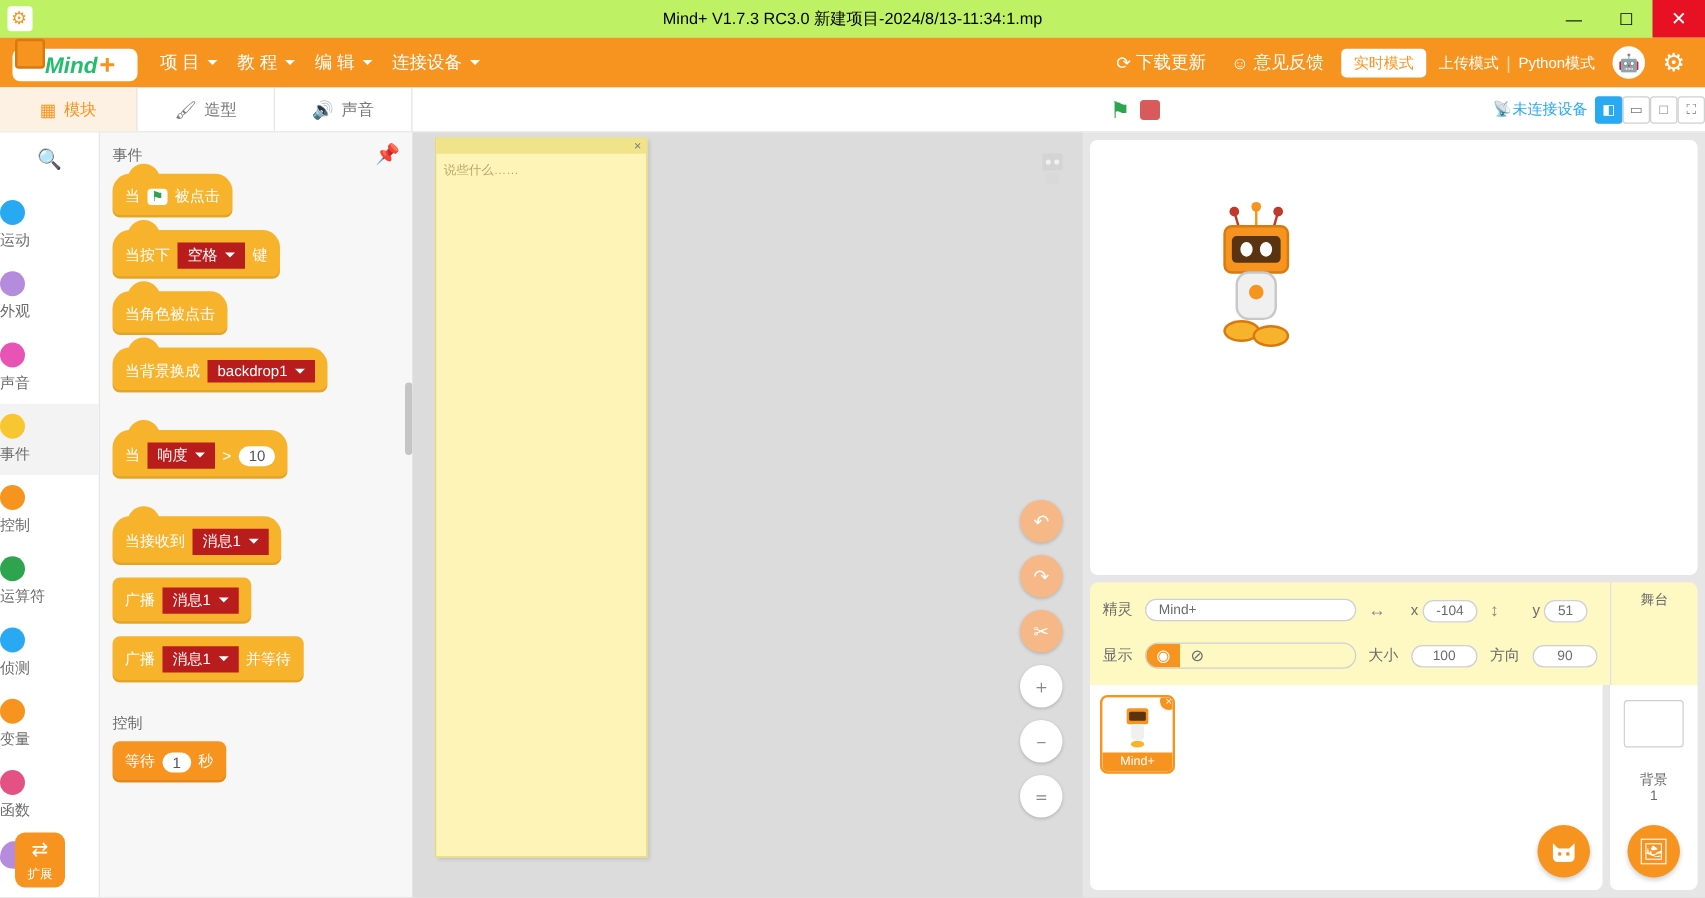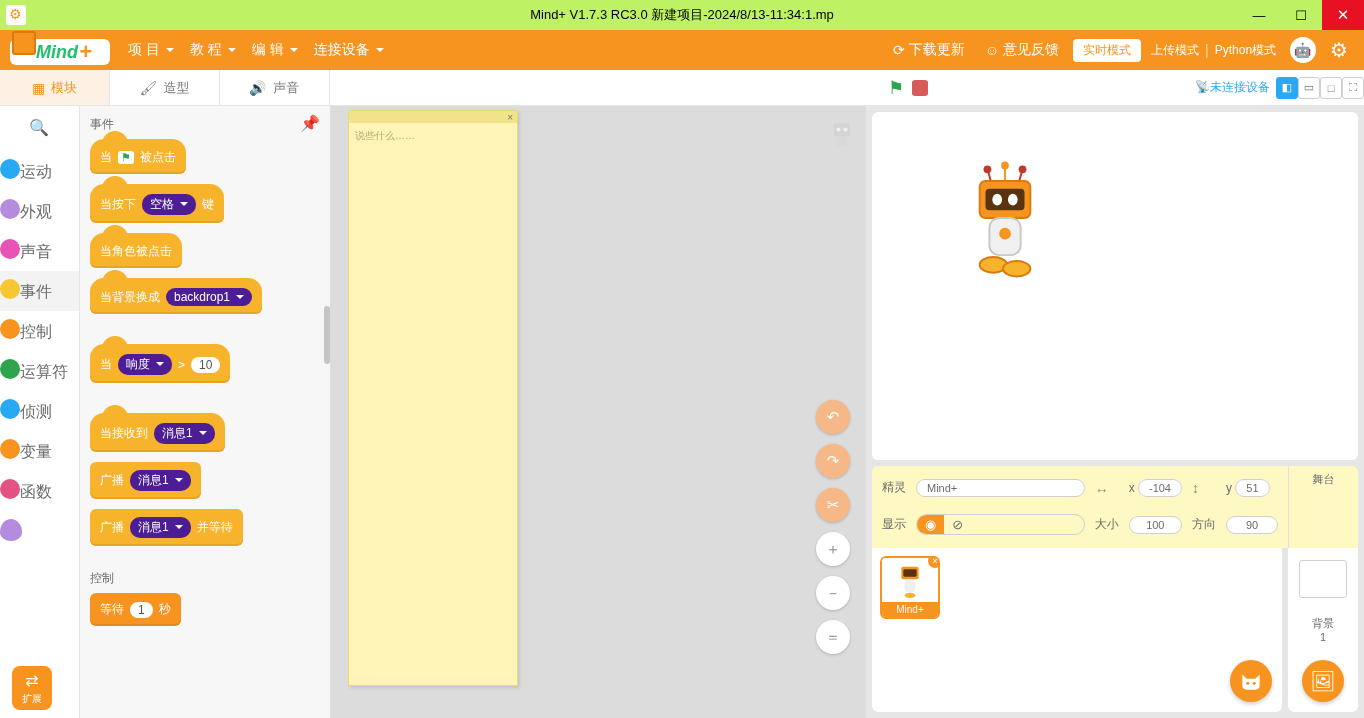--- a/index.html
+++ b/index.html
@@ -33,32 +33,32 @@
 .tabbar .stop{width:16px;height:16px;background:#d85a5a;border-radius:3px;display:inline-block;margin-left:8px;cursor:pointer}
 .tabbar .conn-status{color:#2aa9f3;font-size:12px;margin-left:auto;margin-right:6px;cursor:pointer}
 .tabbar .view-btn{width:22px;height:22px;border:1px solid #d0d0d0;border-radius:3px;display:flex;align-items:center;justify-content:center;font-size:11px;color:#7a7a7a;cursor:pointer}
 .tabbar .view-btn.active{background:#2aa9f3;color:#fff;border-color:#2aa9f3}
 .main{display:flex;height:612px}
 
 .left-panel{width:866px;display:flex;flex-direction:column;background:#e6e6e6}
 .work-area{flex:1;display:flex;position:relative}
 .cat-rail{width:80px;background:#fff;display:flex;flex-direction:column;align-items:center;padding-top:6px;border-right:1px solid #e5e5e5}
 .cat-search{color:#f7941f;font-size:16px;margin-bottom:14px;cursor:pointer;margin-top:6px}
-.cat-item{display:flex;flex-direction:row;align-items:flex-end;width:100%;padding:8px 0;font-size:16px;color:#6b6b6b;cursor:pointer}
+.cat-item{display:flex;flex-direction:column;align-items:flex-start;width:100%;padding:8px 0;font-size:12px;color:#6b6b6b;cursor:pointer}
 .cat-item.sel{background:#f3f3f3}
 .cat-dot{width:20px;height:20px;border-radius:50%;margin-bottom:4px}
 .cat-item.net .cat-dot{width:22px;height:22px;border-radius:50% 50% 50% 50%/60% 60% 40% 40%;background:#b58bde;position:relative;overflow:hidden}
 .palette{width:250px;background:#f7f7f7;position:relative;padding:8px 10px;overflow:hidden}
 .palette .phdr{font-size:12px;color:#6b6b6b;margin:2px 0 6px}
 .pin{position:absolute;right:10px;top:8px;color:#f7941f;font-size:16px;cursor:pointer}
 .block{background:#f7b32c;color:#fff;font-size:12px;border-radius:6px;padding:8px 10px;margin-bottom:10px;display:inline-flex;align-items:center;gap:6px;position:relative;cursor:grab;box-shadow:inset 0 -2px 0 rgba(0,0,0,.08)}
 .block.hat{border-radius:14px 14px 6px 6px;padding-top:10px}
 .block.hat::before{content:"";position:absolute;top:-8px;left:12px;width:26px;height:16px;background:#f7b32c;border-radius:14px 14px 0 0}
 .block .bflag{color:#2ea44f;background:#fff;border-radius:3px;padding:0 3px;font-size:11px}
-.block .drop{background:#4c1d95;border-radius:10px;padding:2px 8px;display:inline-flex;align-items:center}
+.block .drop{background:#b91c1c;border-radius:0;padding:2px 8px;display:inline-flex;align-items:center}
 .block .drop::after{content:"";margin-left:6px;border:4px solid transparent;border-top-color:#fff;margin-top:3px}
 .block .pill{background:#fff;color:#555;border-radius:10px;padding:1px 8px}
 .palette .ctrl-hdr{font-size:12px;color:#6b6b6b;margin-top:14px;margin-bottom:6px}
 .pal-scroll{position:absolute;right:0;top:200px;width:6px;height:58px;background:#c5c5c5;border-radius:3px}
 .canvas{flex:1;background:#dcdcdc;position:relative}
 .note{position:absolute;left:18px;top:4px;width:170px;height:576px;background:#fef4b7;border:1px solid #e6d97b;box-shadow:2px 2px 3px rgba(0,0,0,.1)}
 .note-bar{height:12px;background:#f0e38a;display:flex;justify-content:flex-end;align-items:center;padding-right:4px;font-size:10px;color:#7a7a7a;cursor:pointer}
 .note-txt{padding:6px;font-size:10px;color:#b6a96a}
 .sprite-water{position:absolute;right:10px;top:10px;width:28px;height:34px;opacity:.6}
 .sprite-water svg{width:100%;height:100%}

